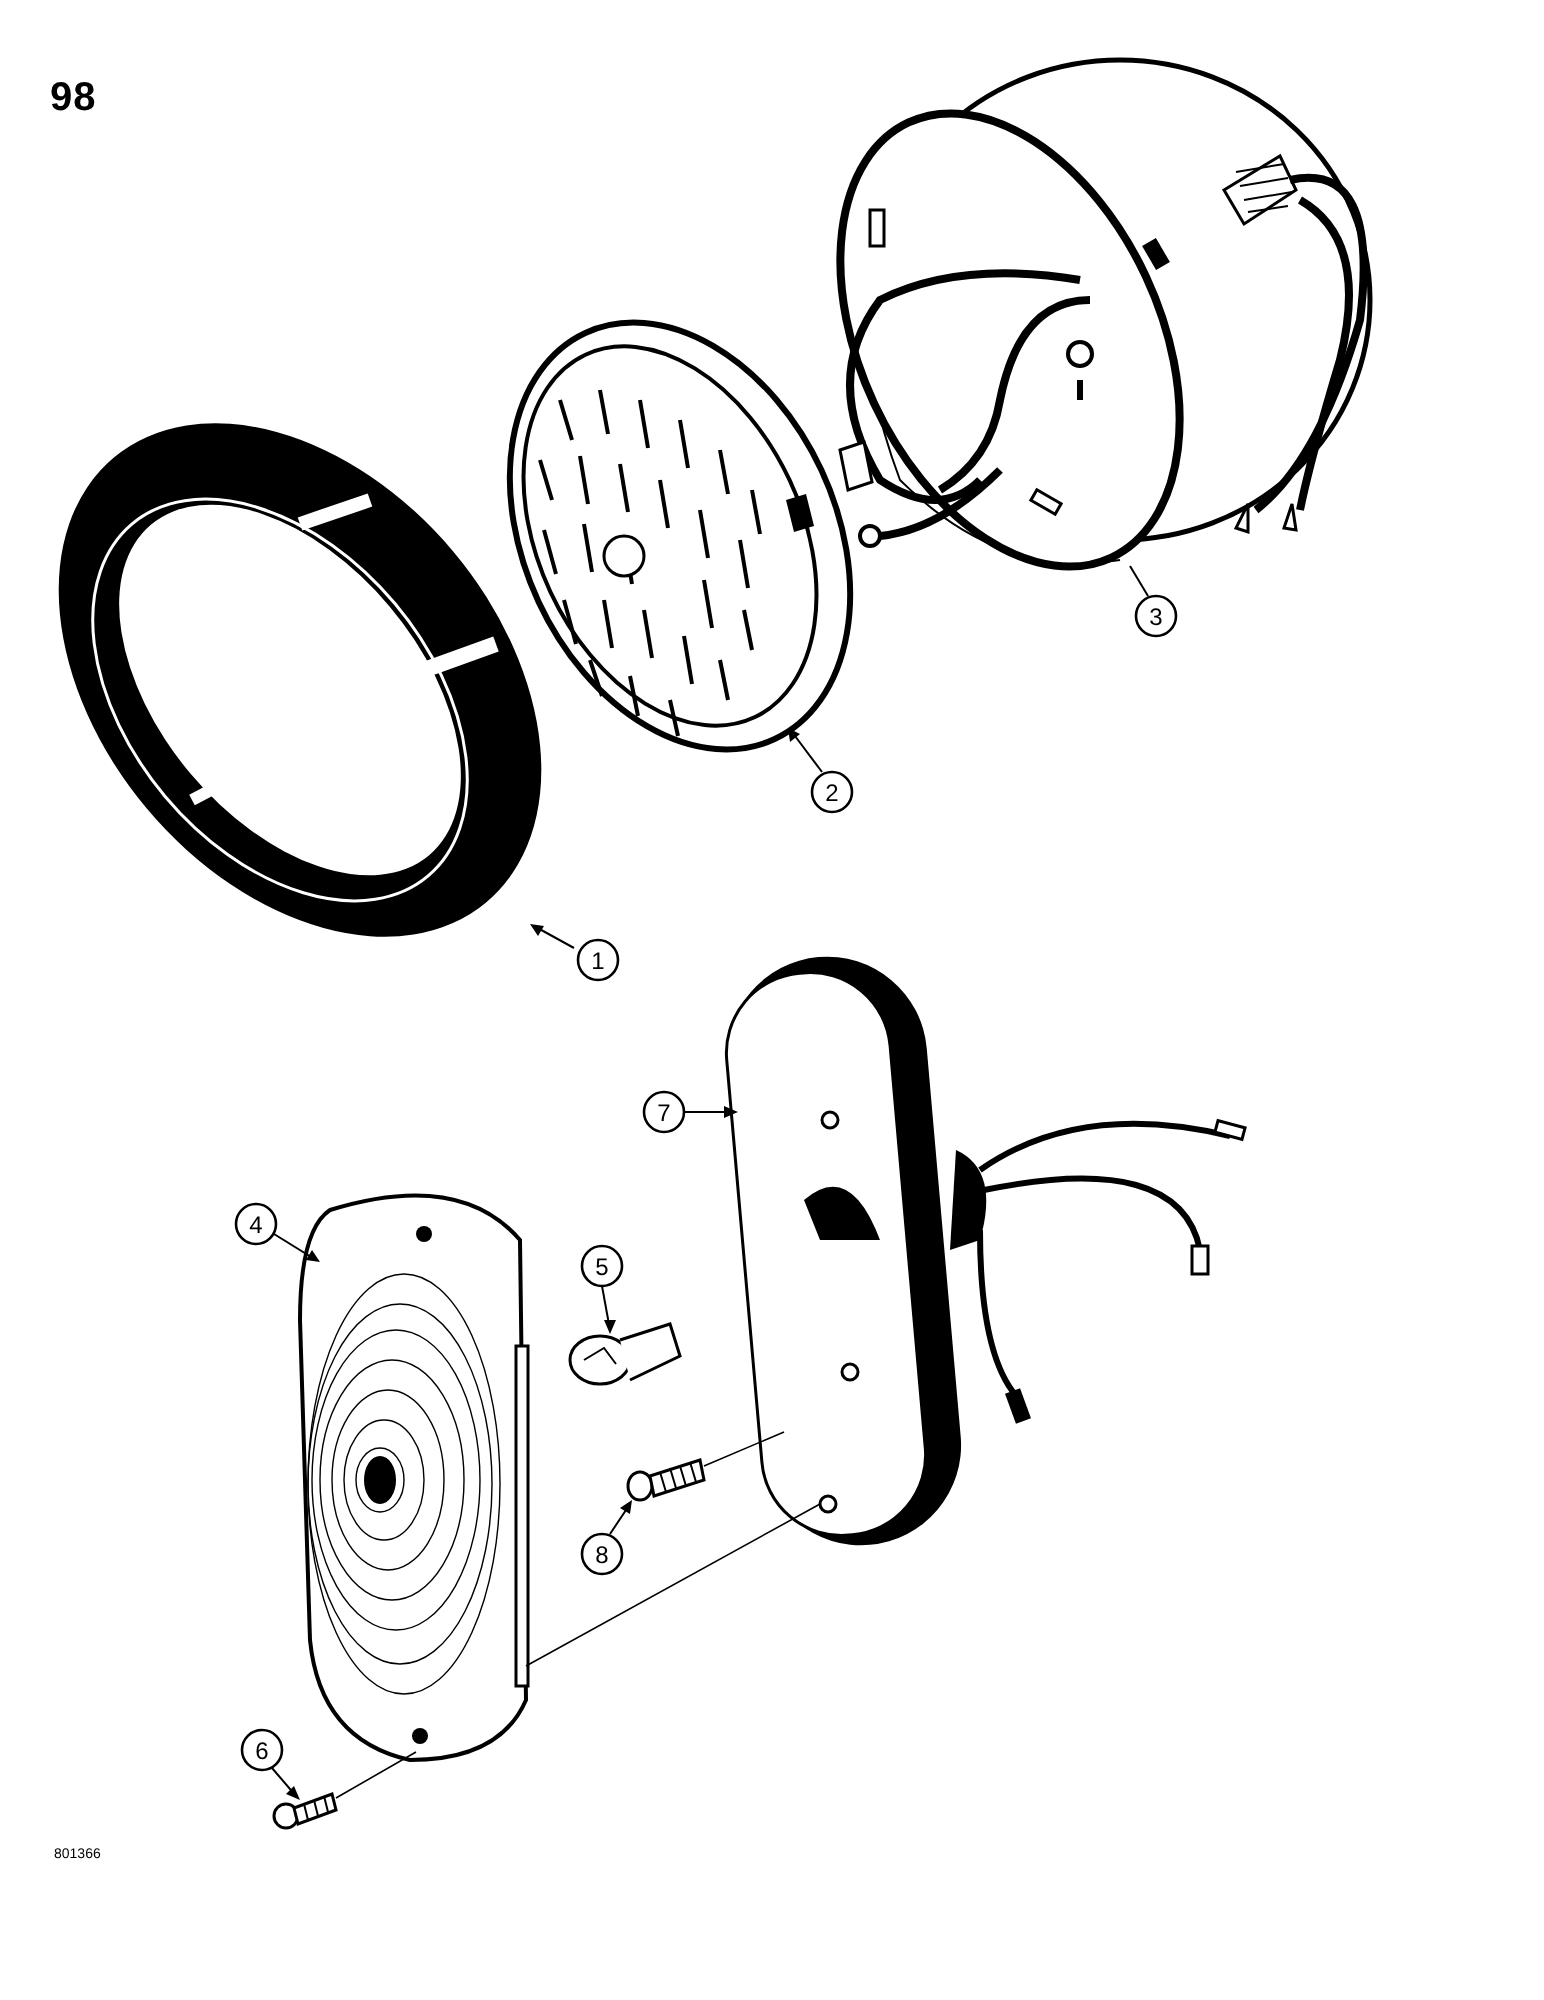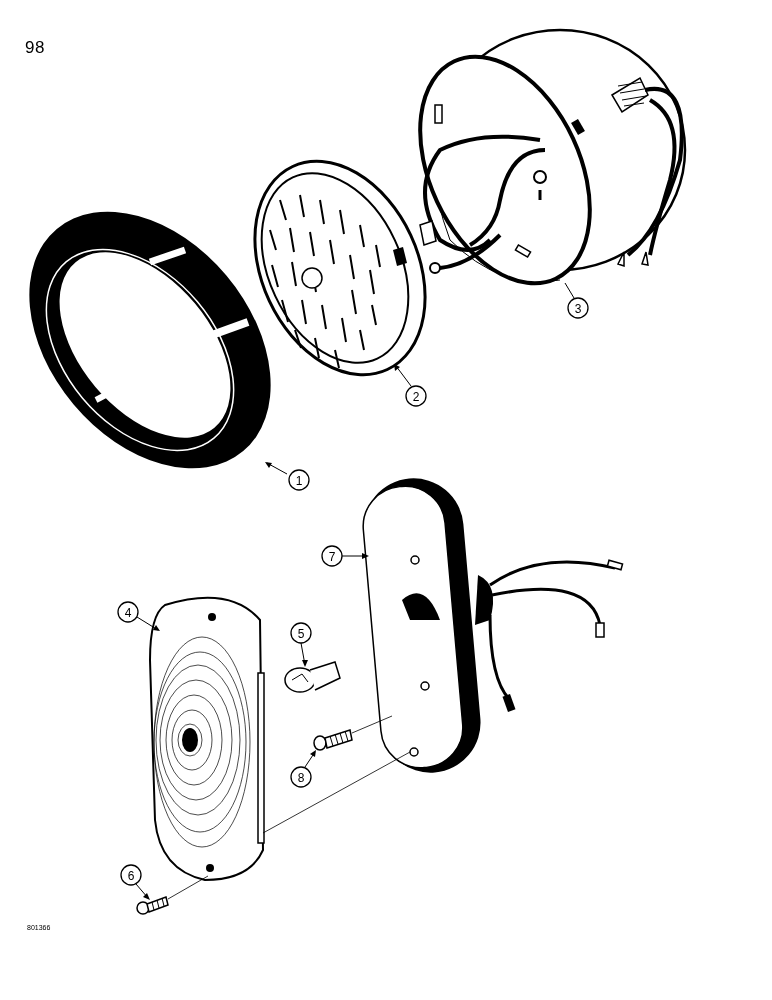--- a/index.html
+++ b/index.html
@@ -1,17 +1,17 @@
 <!DOCTYPE html>
 <html><head>
 <meta charset="utf-8">
 <style>
   html, body { margin:0; padding:0; background:#ffffff; }
   body { width:772px; height:1000px; position:relative; overflow:hidden; font-family:"Liberation Sans", sans-serif; color:#000; }
-  .page-number { position:absolute; left:25px; top:38px; font-size:17px; font-weight:normal; letter-spacing:0.5px; }
+  .page-number { position:absolute; left:25px; top:38px; font-size:20px; font-weight:bold; letter-spacing:0.5px; }
   .figure-code { position:absolute; left:27px; top:924px; font-size:7px; font-family:"Liberation Sans", sans-serif; }
   svg.art { position:absolute; left:0; top:0; }
   .callout-text { font-family:"Liberation Sans", sans-serif; font-size:12px; font-weight:normal; }
 </style>
 </head>
 <body>
 
 <div class="page-number">98</div>
 <div class="figure-code">801366</div>
 

